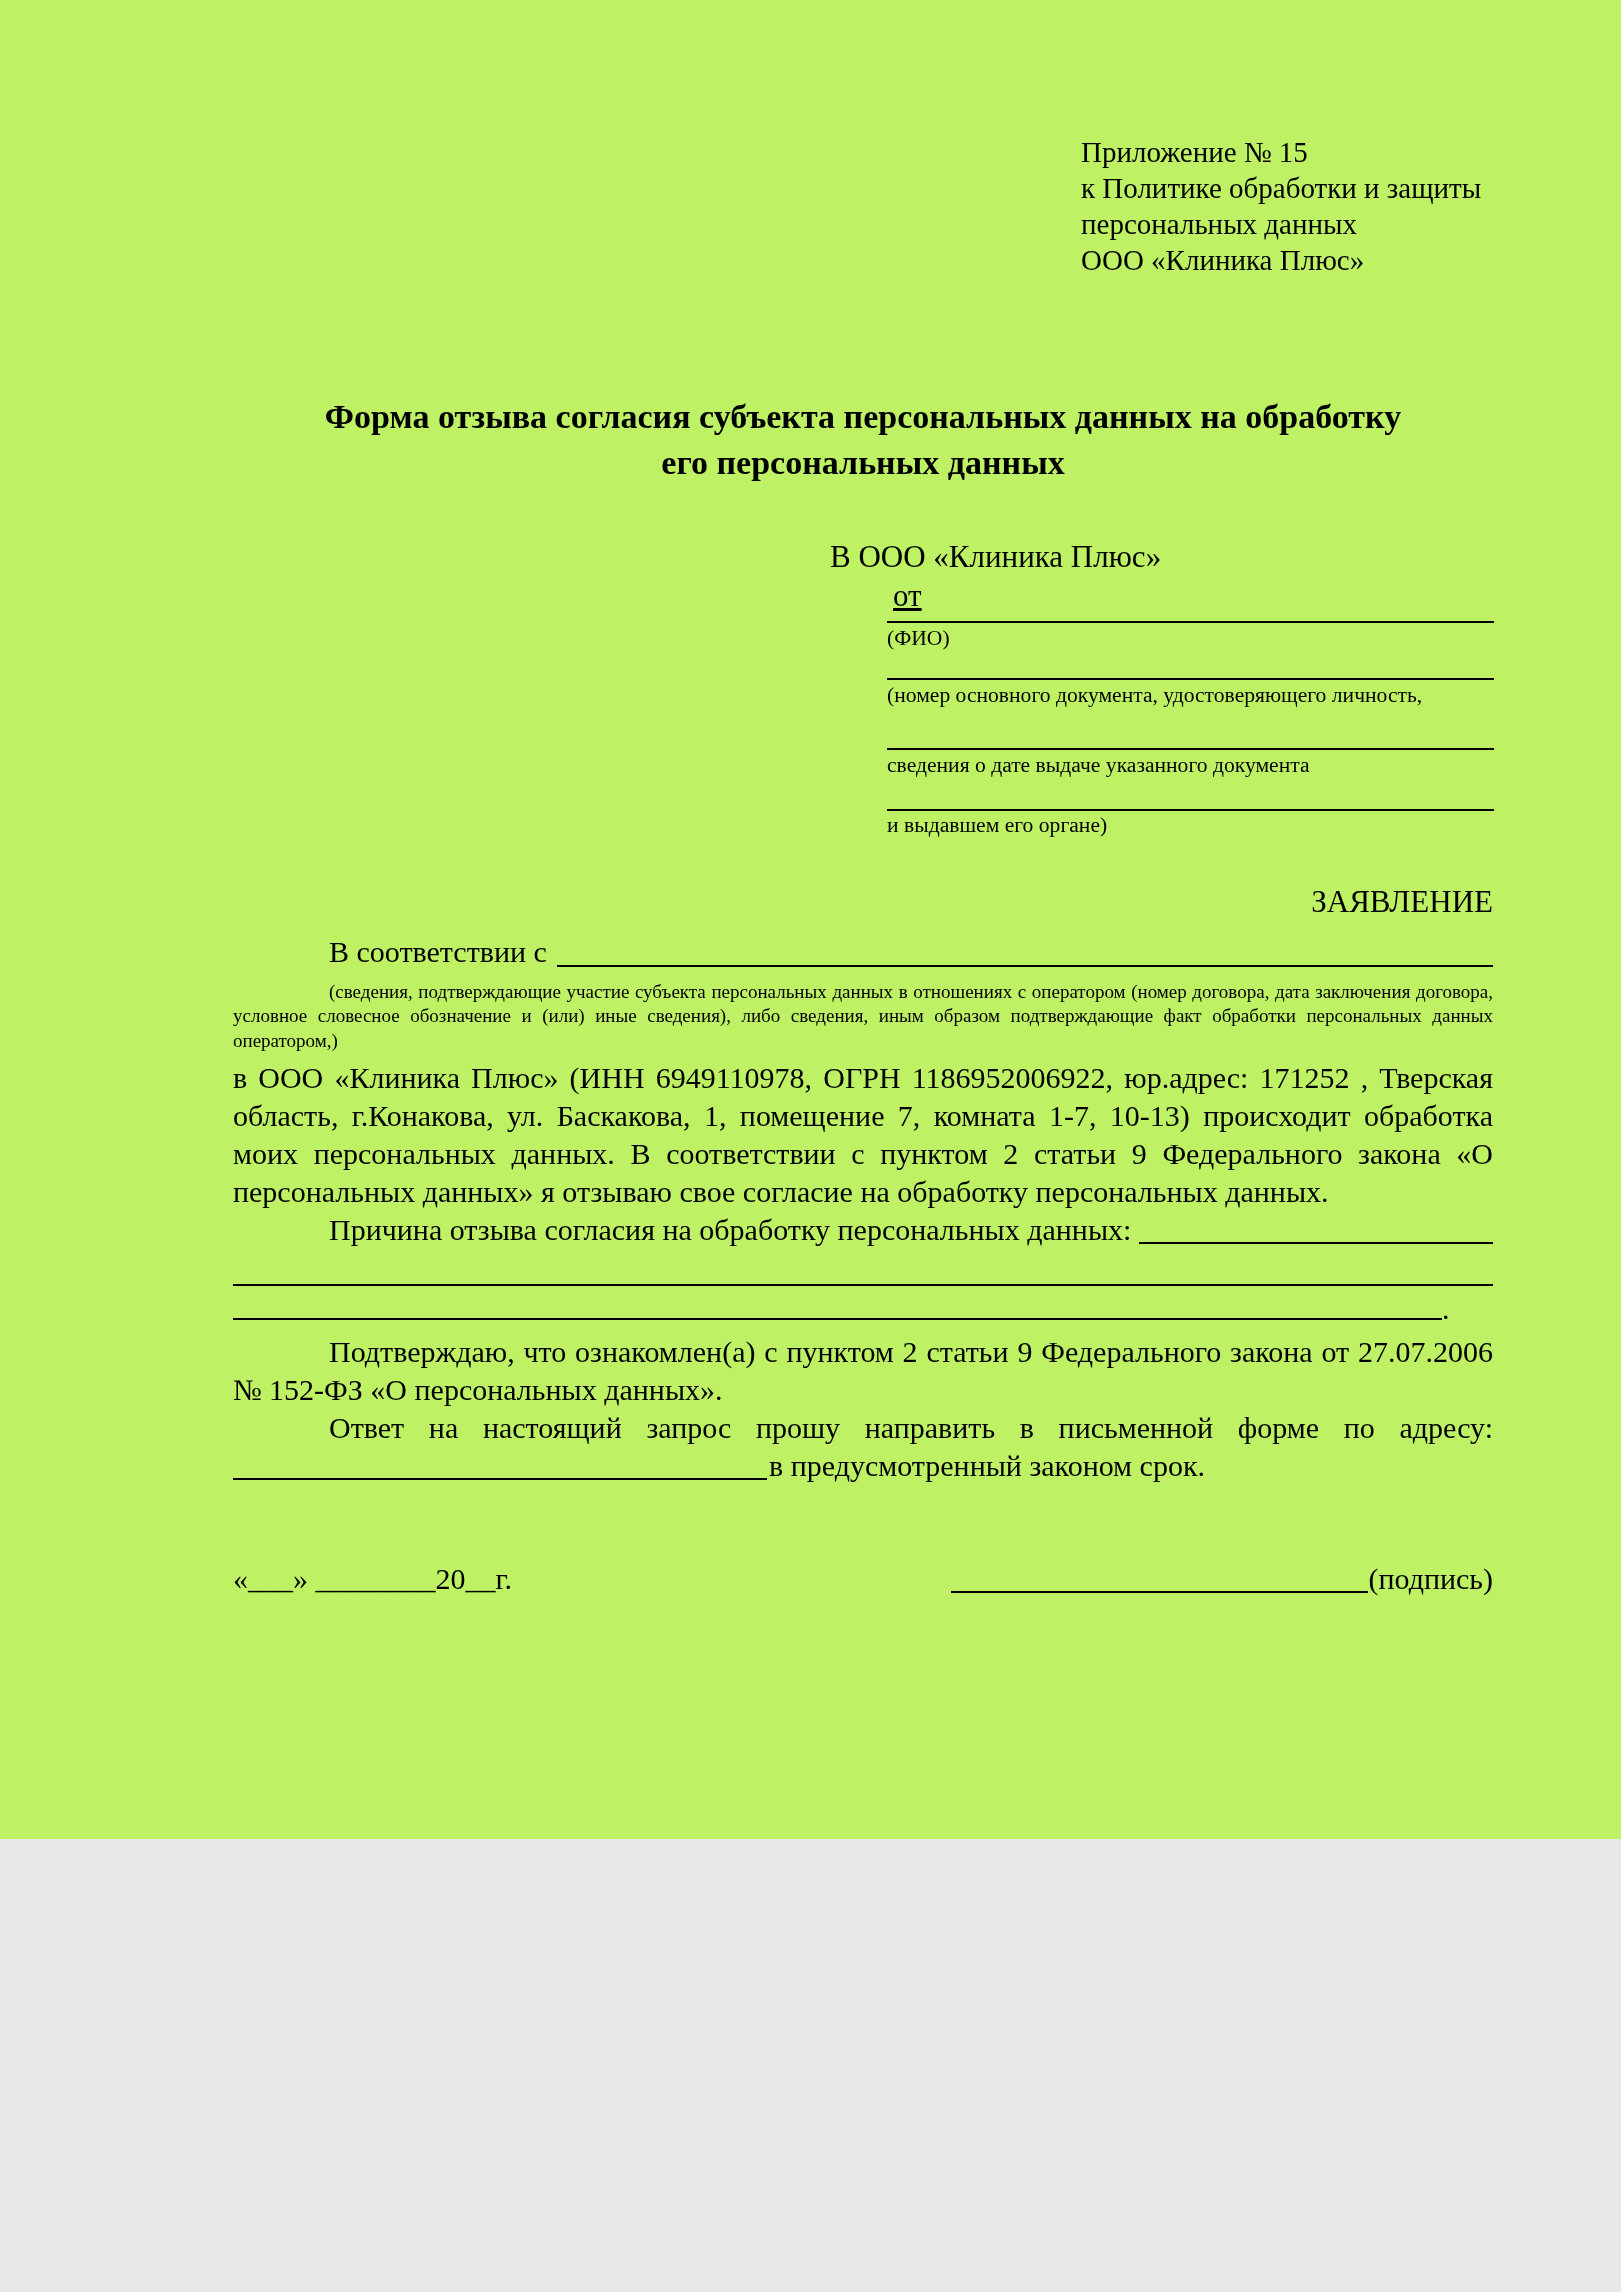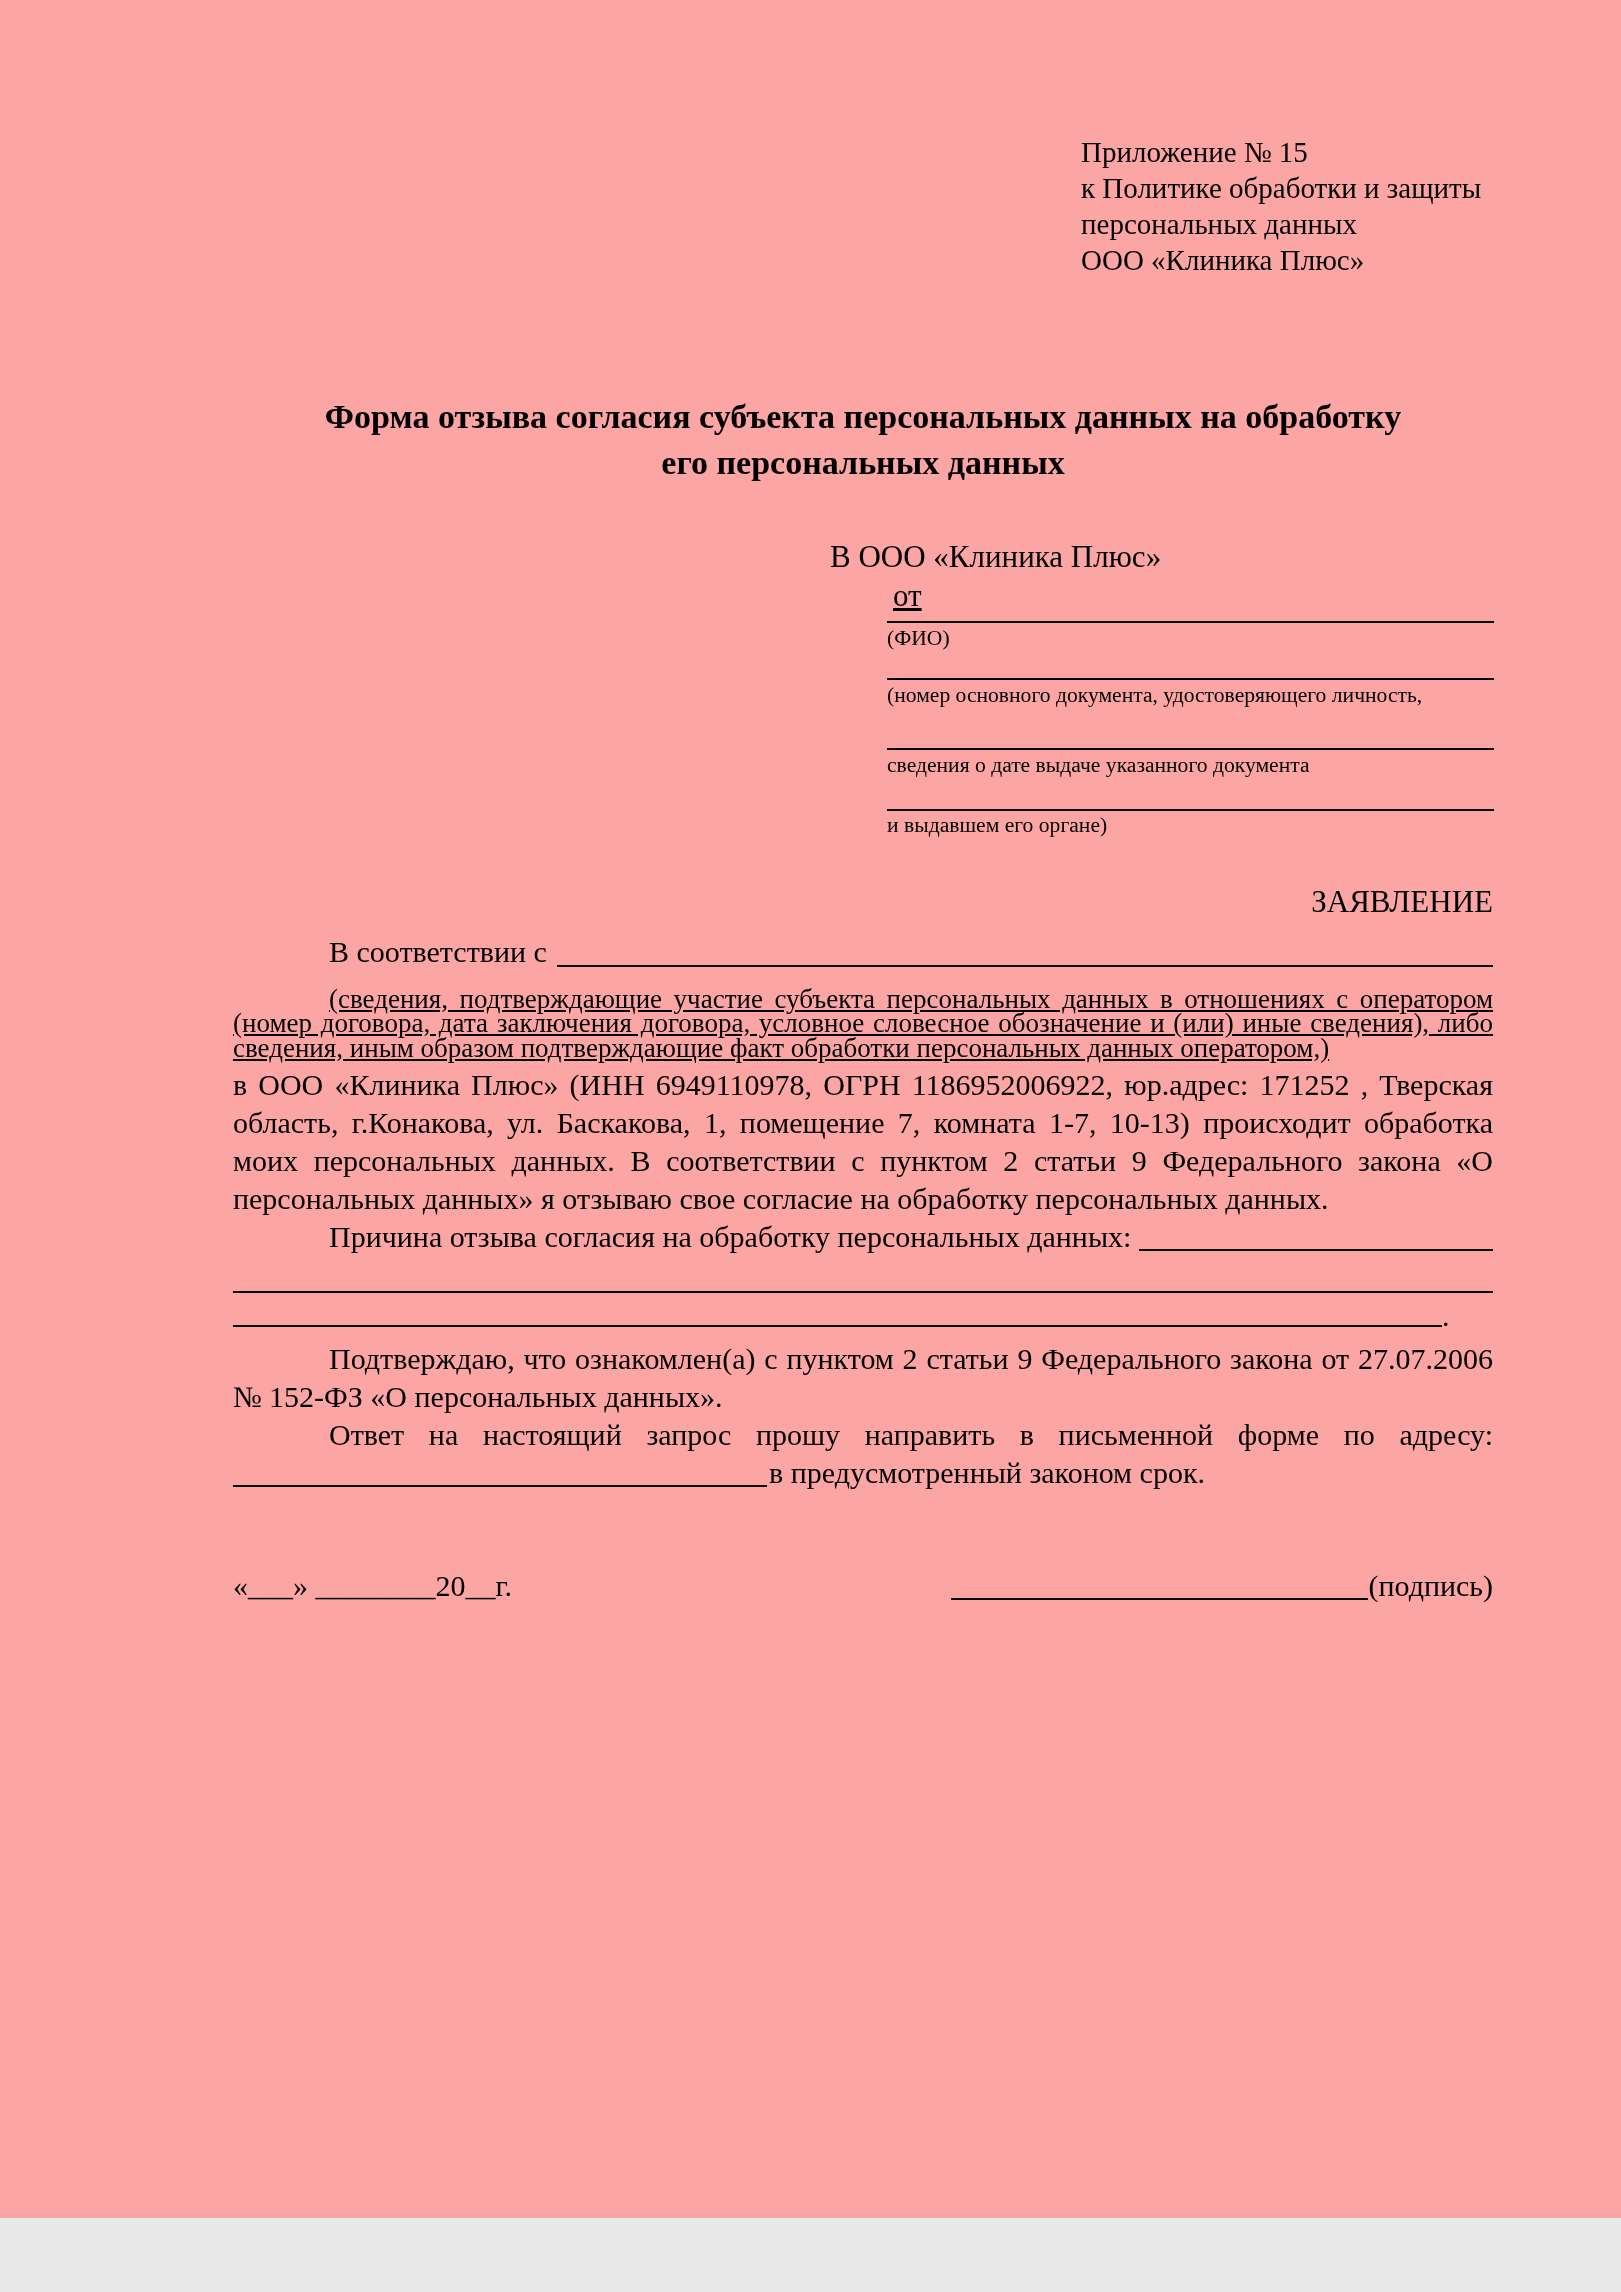--- a/index.html
+++ b/index.html
@@ -1,19 +1,19 @@
 <!DOCTYPE html>
 <html><head>
 <meta charset="utf-8">
 <style>
   html,body { margin:0; padding:0; background:#e8e8e8; }
   .page {
     position:relative;
-    width:1621px; height:2218px;
-    background:#fca5a5;
+    width:1621px; height:1839px;
+    background:#bef264;
     color:#000;
     font-family:"Liberation Serif","DejaVu Serif",serif;
     margin:0 auto;
     overflow:hidden;
   }
   .content { position:absolute; left:233px; top:0; width:1260px; }
 
   
   .annex { margin-left:848px; padding-top:134px; font-size:29px; line-height:36px; }
 
@@ -30,21 +30,21 @@
   .fline.f3 { height:40px; }
   .fline.f4 { height:30px; }
   .fcap { font-size:21.6px; line-height:25.5px; padding-top:2.9px; text-align:left; }
 
   
   .heading { margin-top:41px; text-align:right; font-size:31px; line-height:43px; }
   .flexrow { display:flex; }
   .intro { margin-top:7.8px; font-size:30px; line-height:41px; }
   .intro .lead { padding-left:96px; white-space:nowrap; padding-right:9.8px; }
   .fillline { flex:1; align-self:stretch; border-bottom:2.9px solid #000; margin-bottom:4.9px; }
-  .footnote { margin-top:15px; font-size:27px; line-height:24.5px; text-align:justify; text-indent:96px;text-decoration:underline; }
+  .footnote { margin-top:8px; font-size:19px; line-height:24.5px; text-align:justify; text-indent:96px; }
   .body-para { margin-top:5.9px; font-size:30px; line-height:38px; text-align:justify; }
   .reason { font-size:30px; line-height:38px; }
   .reason .lead { padding-left:96px; white-space:nowrap; padding-right:7.8px; }
 
   .blank1 { height:35px; border-bottom:2.9px solid #000; }
   .blank2 { height:39px; font-size:30px; }
   .blank2 .fillfixed { width:calc(100% - 51px); align-self:stretch; border-bottom:2.9px solid #000; margin-bottom:4.9px; }
   .blank2 .dot { align-self:flex-end; line-height:32px; }
 
   .confirm { margin-top:7.8px; font-size:30px; line-height:38px; text-align:justify; text-indent:96px; }

